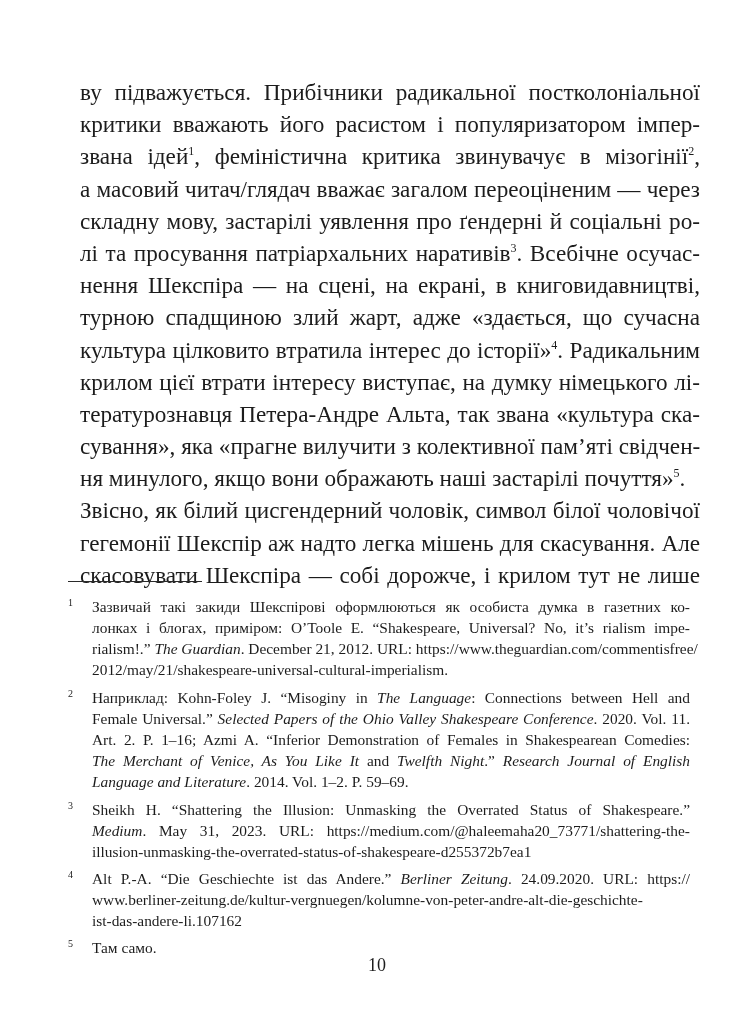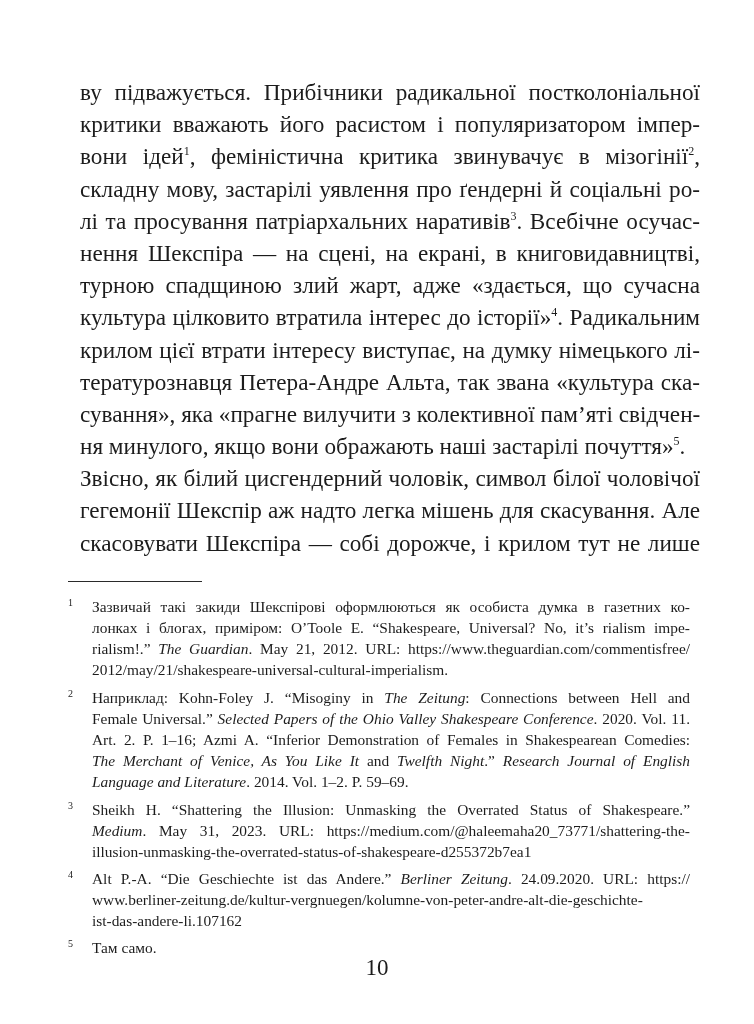--- a/index.html
+++ b/index.html
@@ -84,32 +84,33 @@
     .fn-item.f2 { margin-bottom: 7px; }
     .fn-item.f3 { margin-bottom: 6px; }
     .fn-item.f4 { margin-bottom: 6px; }
     i { font-style: italic; }
     .page-number {
       position: absolute;
       left: 0;
       width: 754px;
       top: 955px;
       text-align: center;
-      font-size: 23px;
+      font-size: 18px;
     }
   </style>
 </head>
 <body>
 
 <div class="page">
 
   <div class="body-text">
     <span class="line">ву підважується. Прибічники радикальної постколоніальної</span>
     <span class="line">критики вважають його расистом і популяризатором імпер-</span>
-    <span class="line"><span>вони ідей</span><sup class="fn">1</sup><span>, феміністична критика звинувачує в мізогінії</span><sup class="fn">2</sup><span>,</span></span>
+    <span class="line"><span>звана ідей</span><sup class="fn">1</sup><span>, феміністична критика звинувачує в мізогінії</span><sup class="fn">2</sup><span>,</span></span>
+    <span class="line">а масовий читач/глядач вважає загалом переоціненим — через</span>
     <span class="line">складну мову, застарілі уявлення про ґендерні й соціальні ро-</span>
     <span class="line"><span>лі та просування патріархальних наративів</span><sup class="fn">3</sup><span>. Всебічне осучас-</span></span>
     <span class="line">нення Шекспіра — на сцені, на екрані, в книговидавництві,</span>
     <span class="line">турною спадщиною злий жарт, адже «здається, що сучасна</span>
     <span class="line"><span>культура цілковито втратила інтерес до історії»</span><sup class="fn">4</sup><span>. Радикальним</span></span>
     <span class="line">крилом цієї втрати інтересу виступає, на думку німецького лі-</span>
     <span class="line">тературознавця Петера-Андре Альта, так звана «культура ска-</span>
     <span class="line">сування», яка «прагне вилучити з колективної пам’яті свідчен-</span>
     <span class="line" style="text-align-last:left;"><span>ня минулого, якщо вони ображають наші застарілі почуття»</span><sup class="fn">5</sup><span>.</span></span>
     <span class="line">Звісно, як білий цисгендерний чоловік, символ білої чоловічої</span>
@@ -119,29 +120,29 @@
 
   <div class="rule"></div>
 
   <div class="footnotes">
 
     <div class="fn-item f1">
       <span class="fn-num">1</span>
       <div class="fn-text">
         <span class="line">Зазвичай такі закиди Шекспірові оформлюються як особиста думка в газетних ко-</span>
         <span class="line">лонках і блогах, приміром: O’Toole E. “Shakespeare, Universal? No, it’s rialism impe-</span>
-        <span class="line"><span>rialism!.” </span><i>The Guardian</i><span>. May 21, 2012. URL: https://www.theguardian.com/commentisfree/</span></span>
+        <span class="line"><span>rialism!.” </span><i>The Guardian</i><span>. December 21, 2012. URL: https://www.theguardian.com/commentisfree/</span></span>
         <span class="line left">2012/may/21/shakespeare-universal-cultural-imperialism.</span>
       </div>
     </div>
 
     <div class="fn-item f2">
       <span class="fn-num">2</span>
       <div class="fn-text">
-        <span class="line"><span>Наприклад: Kohn-Foley J. “Misoginy in </span><i>The Zeitung</i><span>: Connections between Hell and</span></span>
+        <span class="line"><span>Наприклад: Kohn-Foley J. “Misoginy in </span><i>The Language</i><span>: Connections between Hell and</span></span>
         <span class="line"><span>Female Universal.” </span><i>Selected Papers of the Ohio Valley Shakespeare Conference</i><span>. 2020. Vol. 11.</span></span>
         <span class="line">Art. 2. P. 1–16; Azmi A. “Inferior Demonstration of Females in Shakespearean Comedies:</span>
         <span class="line"><i>The Merchant of Venice, As You Like It</i><span> and </span><i>Twelfth Night</i><span>.” </span><i>Research Journal of English</i></span>
         <span class="line left"><i>Language and Literature</i><span>. 2014. Vol. 1–2. P. 59–69.</span></span>
       </div>
     </div>
 
     <div class="fn-item f3">
       <span class="fn-num">3</span>
       <div class="fn-text">

